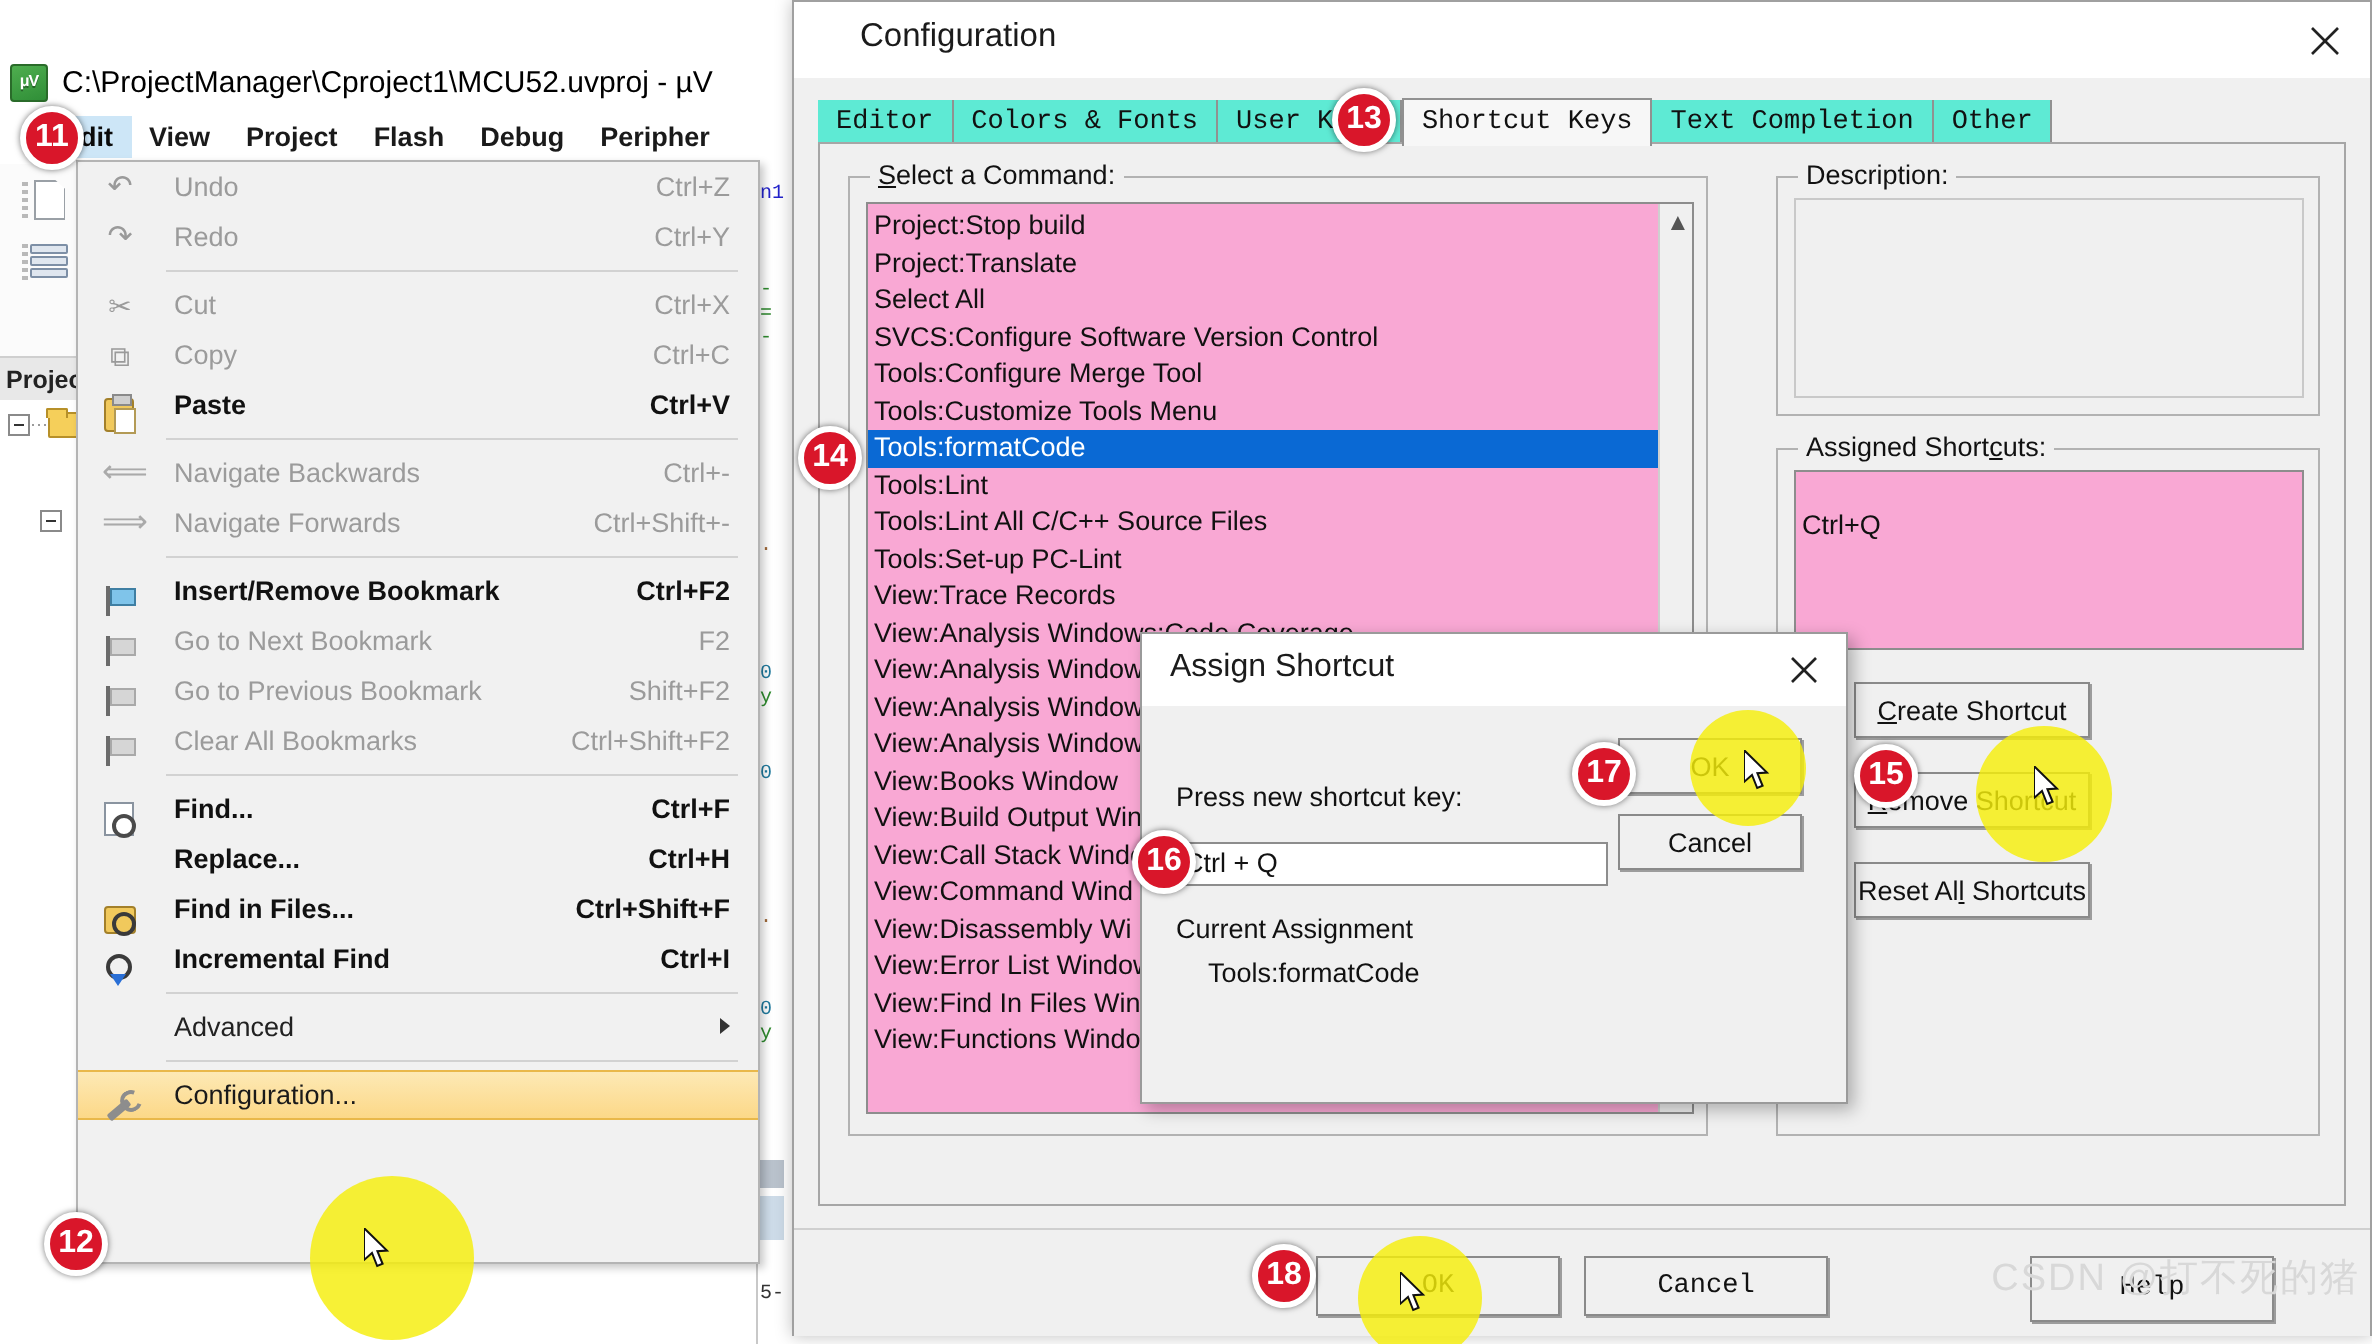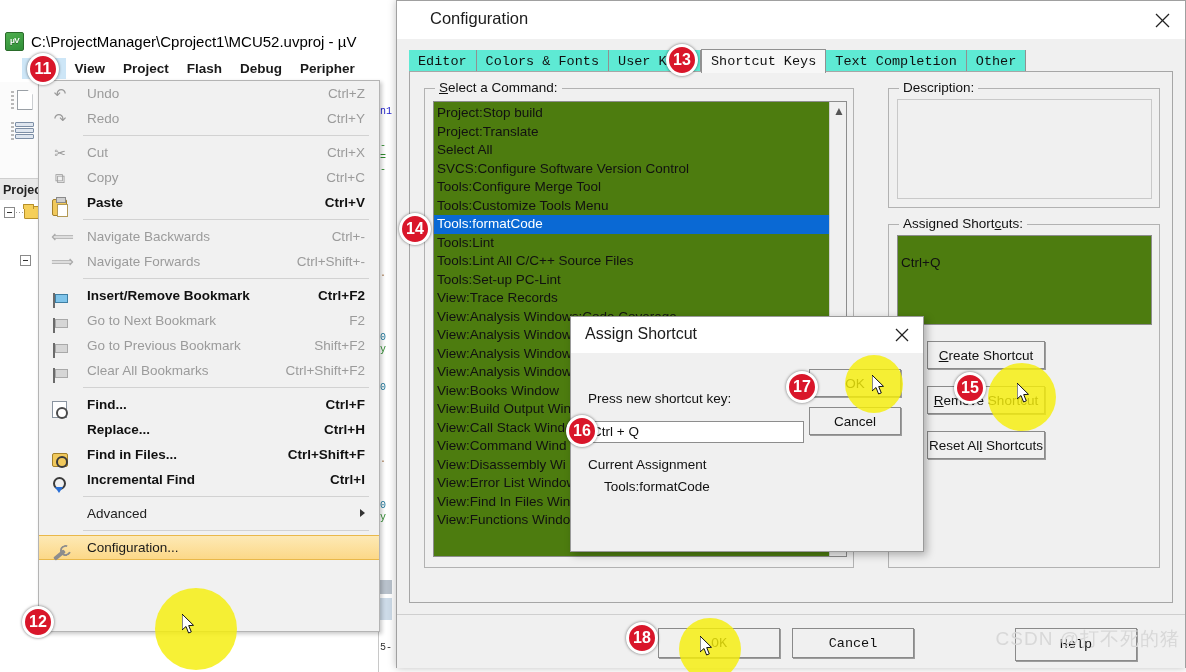--- a/index.html
+++ b/index.html
@@ -105,21 +105,21 @@
 
   .tabstrip { position:absolute; left:12px; top:9px; height:24px; display:flex; align-items:flex-end; font-family:"Liberation Mono", monospace; font-size:13.5px; }
   .tab { height:22px; padding:2px 9px 0 9px; background:#5eead4; color:#111; border-right:1px solid #919191; white-space:nowrap; line-height:20px;}
   .tab.selected { background:#f7f7f7; font-weight:normal; height:24px; border:1px solid #919191; border-bottom:none; border-top:1px solid #919191; margin-bottom:-1px; position:relative; z-index:2;}
   .tabpage { position:absolute; left:12px; top:32px; width:764px; height:532px; background:#f0f0f0; border:1px solid #a6a6a6; }
 
   .gbox { position:absolute; border:1px solid #b2b2b2; }
   .gbox-title { position:absolute; top:-9px; left:10px; background:#f0f0f0; padding:0 4px; font-size:13.5px; color:#111; white-space:nowrap; }
   u.mn { text-decoration: underline; }
 
-  .listbox { position:absolute; background:#4d7c0f; border:1px solid #8d8d8d; overflow:hidden; }
+  .listbox { position:absolute; background:#f9a8d4; border:1px solid #8d8d8d; overflow:hidden; }
   .lb-item { font-size:13.5px; color:#111; padding:0 3px; height:18.5px; line-height:18.5px; white-space:nowrap; }
   .lb-item.sel { background:#0a69d4; color:#fff; }
   .vscroll { position:absolute; right:0px; top:0px; width:17px; bottom:0; background:#f0f0f0; border-left:1px solid #cfcfcf; }
   .vscroll .arrow-up { position:absolute; top:2px; left:3px; font-size:12px; color:#555; }
 
   .btn {
     position:absolute; background:#f0f0f0; border:1px solid #8a8a8a;
     box-shadow: 1px 1px 0 #9c9c9c;
     font-size:13.5px; color:#111; display:flex; align-items:center; justify-content:center;
     white-space:nowrap;
@@ -191,21 +191,21 @@
         <span class="tree-box" style="left:4px"></span>
         <span class="tree-dots" style="left:16px"></span>
         <span class="folder-glyph" style="left:24px"></span>
       </div>
       <div class="tree-row" style="margin-top:26px">
         <span class="tree-box" style="left:20px"></span>
       </div>
     </div>
 
     <div class="code-sliver">
-      <div class="cs-line" style="top:24px;color:#2222cc;">n1</div>
+      <div class="cs-line" style="top:10px;color:#2222cc;">n1</div>
       <div class="cs-line" style="top:58px;color:#2e8b2e;">-</div>
       <div class="cs-line" style="top:70px;color:#2e8b2e;">=</div>
       <div class="cs-line" style="top:82px;color:#2e8b2e;">-</div>
       <div class="cs-line" style="top:186px;color:#a06a3a;">.</div>
       <div class="cs-line" style="top:250px;color:#1f7a9e;">0</div>
       <div class="cs-line" style="top:262px;color:#2e8b2e;">y</div>
       <div class="cs-line" style="top:300px;color:#1f7a9e;">0</div>
       <div class="cs-line" style="top:372px;color:#a06a3a;">.</div>
       <div class="cs-line" style="top:418px;color:#1f7a9e;">0</div>
       <div class="cs-line" style="top:430px;color:#2e8b2e;">y</div>
@@ -447,25 +447,25 @@
   <svg class="cursor" style="left:872px; top:375px;" viewBox="0 0 14 21">
     <polygon points="0,0 0,16 4,12.5 6.6,19 9.3,17.9 6.7,11.6 11.5,11.3" fill="#fff" stroke="#111" stroke-width="1"></polygon>
   </svg>
 
   <div class="spot" style="left:679px; top:618px; width:62px; height:62px;"></div>
   <svg class="cursor" style="left:700px; top:636px;" viewBox="0 0 14 21">
     <polygon points="0,0 0,16 4,12.5 6.6,19 9.3,17.9 6.7,11.6 11.5,11.3" fill="#fff" stroke="#111" stroke-width="1"></polygon>
   </svg>
 
   <div id="badges">
-      <div class="badge" style="left: 10px; top: 53px; margin-left: 17px;">11</div>
+      <div class="badge" style="left: 10px; top: 53px;">11</div>
       <div class="badge" style="left: 22px; top: 606px;">12</div>
       <div class="badge" style="left: 666px; top: 44px;">13</div>
       <div class="badge" style="left: 399px; top: 213px;">14</div>
-      <div class="badge" style="left: 927px; top: 372px; margin-left: 27px;">15</div>
+      <div class="badge" style="left: 927px; top: 372px;">15</div>
       <div class="badge" style="left: 566px; top: 415px;">16</div>
       <div class="badge" style="left: 786px; top: 371px;">17</div>
       <div class="badge" style="left: 626px; top: 622px;">18</div>
     </div>
 
   <div class="watermark">CSDN @打不死的猪</div>
 
 </div>
 
 </body></html>

